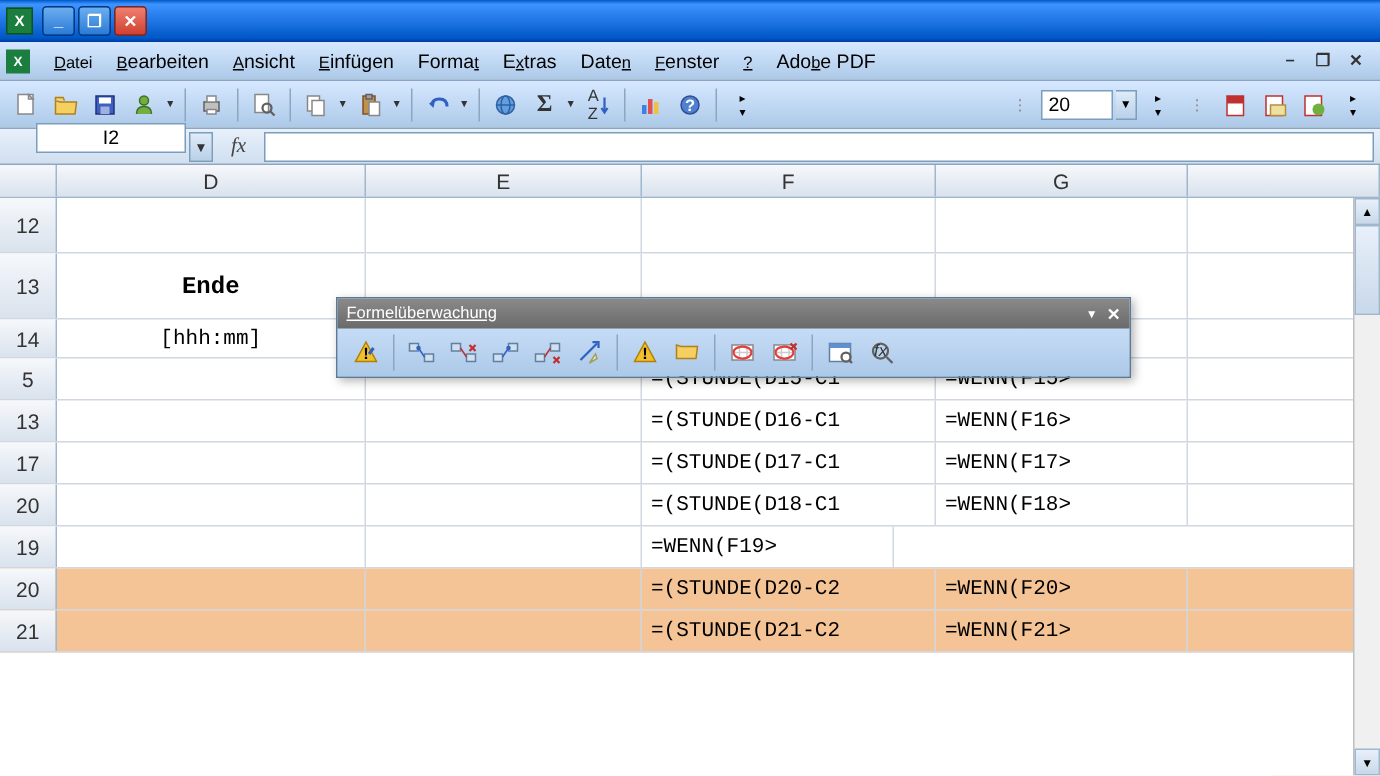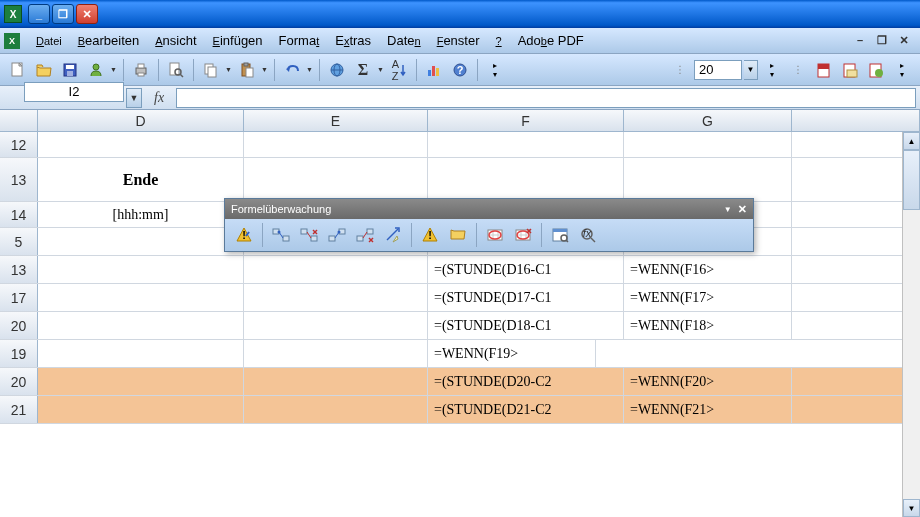--- a/index.html
+++ b/index.html
@@ -33,36 +33,36 @@
 .formula-input { flex: 1; height: 20px; background: white; border: 1px solid #7b9ebd; margin-right: 4px; }
 
 .grid-wrap { position: relative; background: white; height: 407px; }
 .col-headers { display: flex; height: 22px; background: linear-gradient(to bottom, #f6f8fb, #d9e2ed); border-bottom: 1px solid #9eb6ce; }
 .corner { width: 38px; border-right: 1px solid #9eb6ce; background: linear-gradient(to bottom, #f6f8fb, #d9e2ed); }
 .col-h { border-right: 1px solid #9eb6ce; display: flex; align-items: center; justify-content: center; font-size: 14px; color: #333; cursor: pointer; }
 .col-D { width: 206px; } .col-E { width: 184px; } .col-F { width: 196px; } .col-G { width: 168px; } .col-rest { flex: 1; }
 
 .row { display: flex; border-bottom: 1px solid #d0d7e0; }
 .row-h { width: 38px; background: linear-gradient(to bottom, #f6f8fb, #d9e2ed); border-right: 1px solid #9eb6ce; display: flex; align-items: center; justify-content: center; font-size: 14px; color: #333; cursor: pointer; }
-.cell { border-right: 1px solid #d0d7e0; display: flex; align-items: center; padding: 0 6px; font-size: 14px; overflow: hidden; white-space: nowrap; font-family: Liberation Serif, serif; }
+.cell { border-right: 1px solid #d0d7e0; display: flex; align-items: center; padding: 0 6px; font-size: 14px; overflow: hidden; white-space: nowrap; font-family: Liberation Mono, monospace; }
 .cell.c-D { width: 206px; justify-content: center; } .cell.c-E { width: 184px; justify-content: center; } .cell.c-F { width: 196px; } .cell.c-G { width: 168px; } .cell.c-rest { flex: 1; }
-.row-12 { height: 26px; }
+.row-12 { height: 37px; }
 .row-13 { height: 44px; } .row-13 .cell { font-weight: bold; font-size: 16px; }
 .row-14 { height: 26px; }
 .row-data { height: 28px; }
 .row-20, .row-21 { background: #f4c496; }
 .row-20 .row-h, .row-21 .row-h { background: linear-gradient(to bottom, #f6f8fb, #d9e2ed); }
 
 .vscroll { position: absolute; right: 0; top: 22px; bottom: 0; width: 18px; background: #f0f0f0; border-left: 1px solid #c0c0c0; }
 .scroll-btn { height: 18px; background: linear-gradient(to bottom, #e8f0fa, #c8d8ea); border: 1px solid #9eb6ce; display: flex; align-items: center; justify-content: center; cursor: pointer; font-size: 8px; }
 .scroll-thumb { position: absolute; top: 18px; left: 0; right: 0; height: 60px; background: linear-gradient(to bottom, #e8f0fa, #c8d8ea); border: 1px solid #9eb6ce; cursor: pointer; }
 
 .float-tb { position: absolute; top: 198px; left: 224px; width: 530px; background: linear-gradient(to bottom, #d6e8ff, #acc9e8); border: 1px solid #5a7a9a; box-shadow: 2px 2px 6px rgba(0,0,0,0.3); }
 .float-title { height: 20px; background: linear-gradient(to bottom, #8a8a8a, #6a6a6a); color: white; display: flex; align-items: center; padding: 0 6px; font-size: 12px; cursor: move; }
-.float-title .ft-text { flex: 1; }
+.float-title .ft-text { flex: 1; text-decoration: underline; }
 .float-title .ft-dd { font-size: 8px; margin-right: 6px; cursor: pointer; }
 .float-title .ft-close { cursor: pointer; font-weight: bold; }
 .float-body { height: 32px; display: flex; align-items: center; padding: 0 6px; gap: 2px; }
 .ft-btn { width: 26px; height: 26px; display: flex; align-items: center; justify-content: center; cursor: pointer; border: 1px solid transparent; }
 .ft-sep { width: 1px; height: 24px; background: #8ba5c2; margin: 0 3px; }
 
 svg { display: block; }
 </style>
 </head>
 <body>

